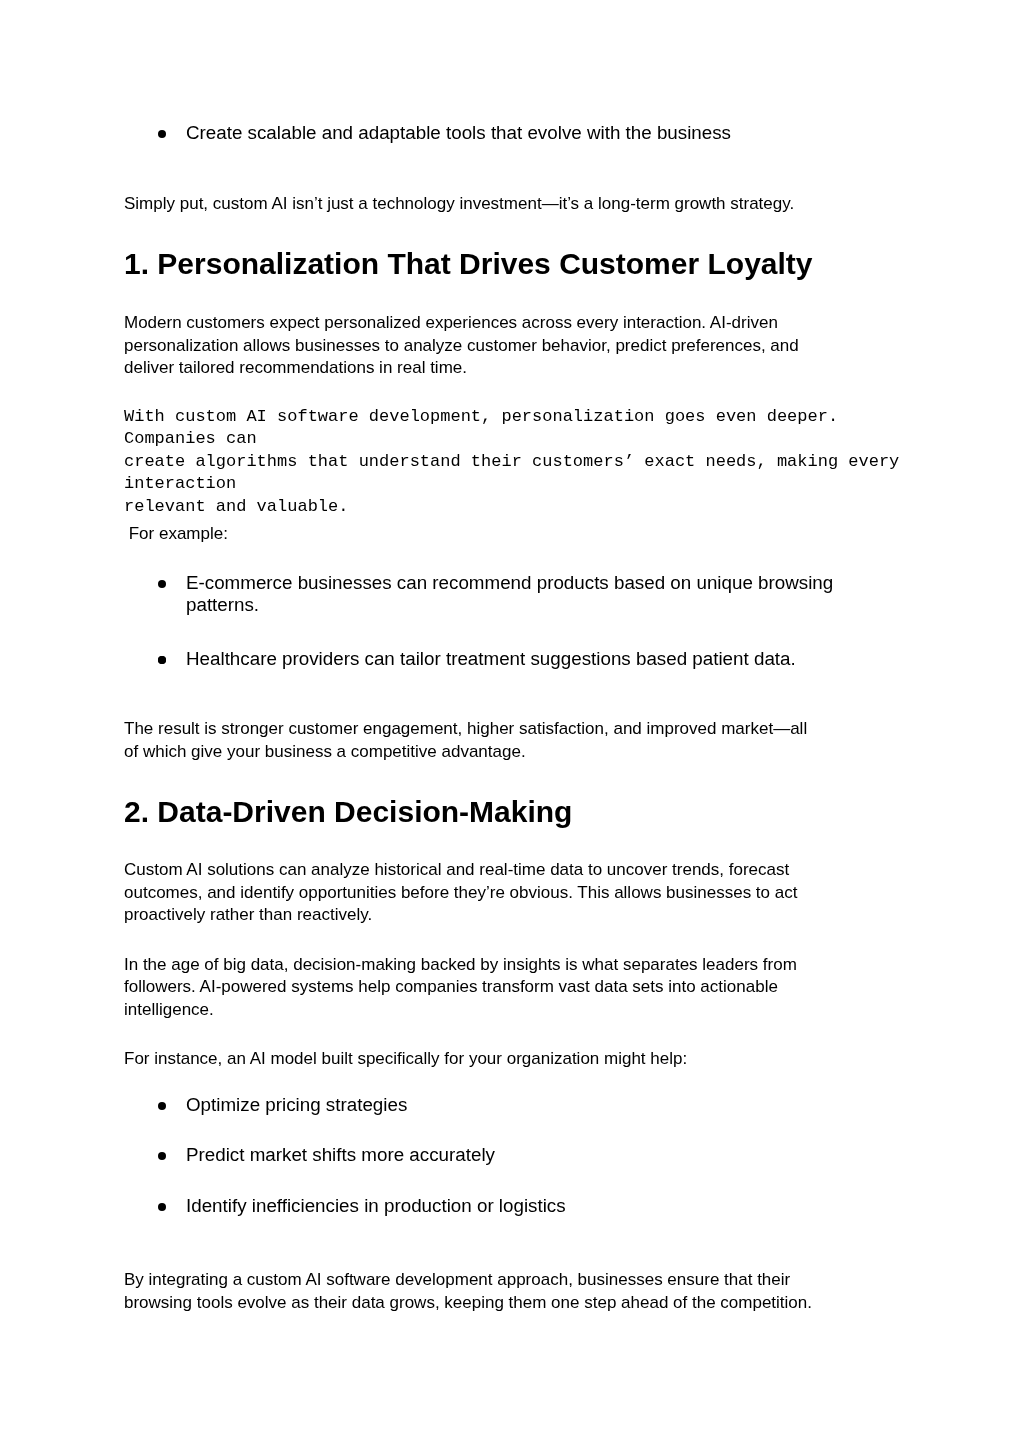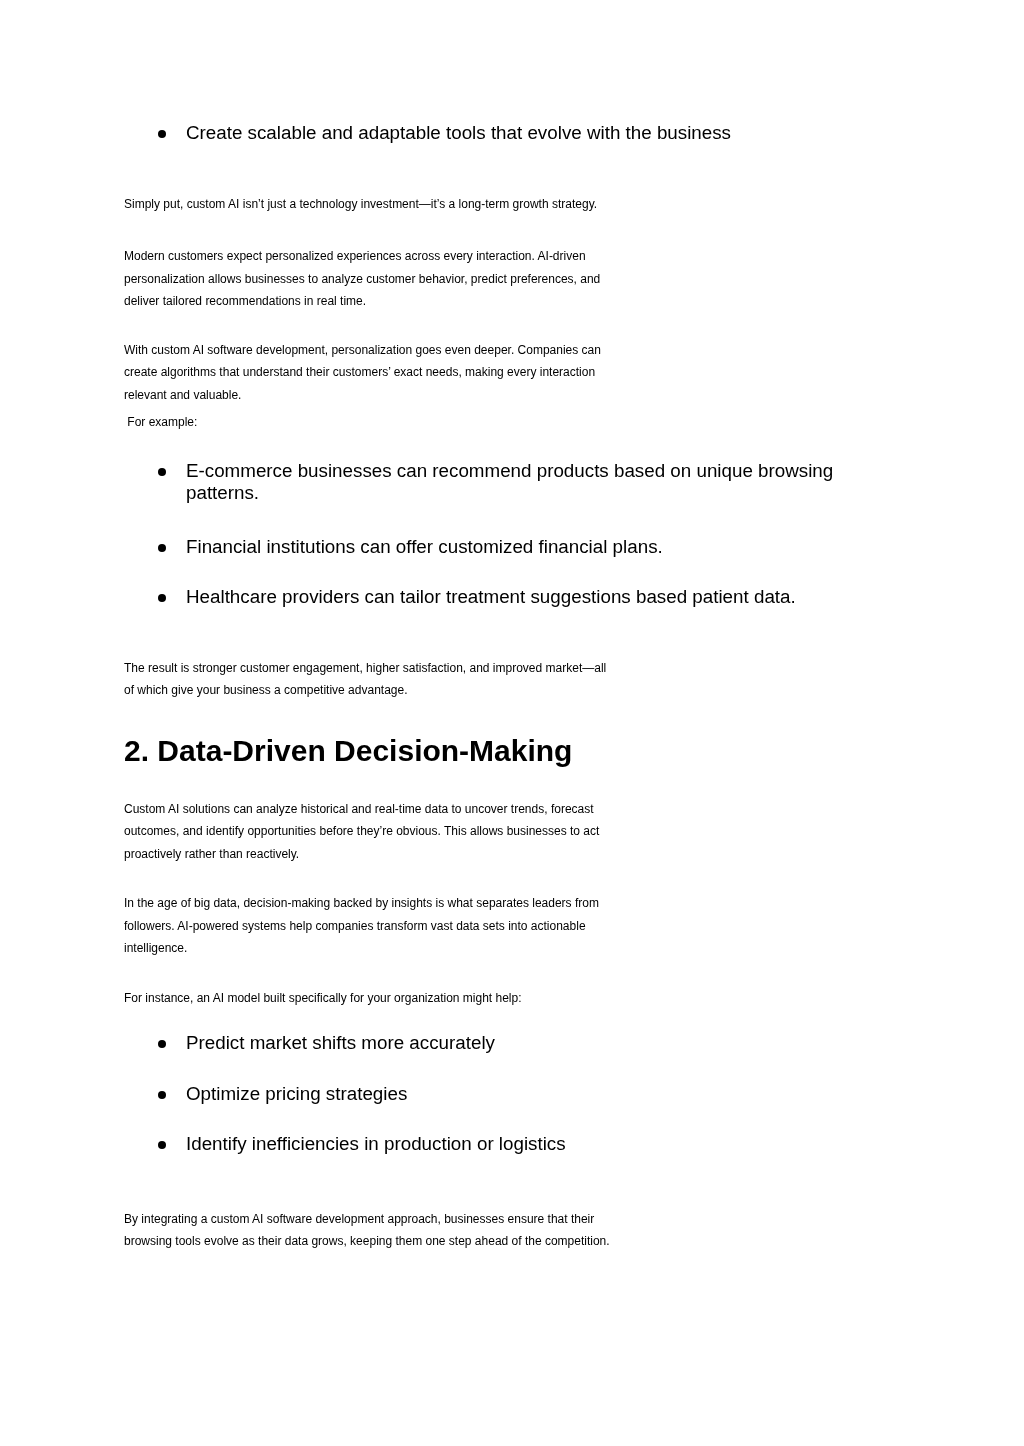--- a/index.html
+++ b/index.html
@@ -17,21 +17,21 @@
     color: #000000;
   }
   .content {
     display: flex;
     flex-direction: column;
     align-items: flex-start;
     padding: 122px 92px 0 124px;
   }
   .content p {
     margin: 0;
-    font-size: 12px;
+    font-size: 17px;
     line-height: 22.5px;
     white-space: pre-wrap;
   }
   .content h1 {
     margin: 0;
     font-size: 30px;
     line-height: 37px;
     font-weight: bold;
     white-space: pre-wrap;
   }
@@ -52,21 +52,21 @@
     top: 8px;
     width: 8px;
     height: 8px;
     border-radius: 50%;
     background: #000000;
   }
   .litext {
     white-space: pre-wrap;
   }
   
-  .mb5  { margin-bottom: 5px  !important; }
+  .mb5  { margin-bottom: 5px  !important; font-family: Liberation Mono, monospace; }
   .mb23 { margin-bottom: 23px !important; }
   .mb26 { margin-bottom: 26px !important; }
   .mb27 { margin-bottom: 27px !important; }
   .mb28 { margin-bottom: 28px !important; }
   .mb29 { margin-bottom: 29px !important; }
   .mb30 { margin-bottom: 30px !important; }
   .mb31 { margin-bottom: 31px !important; }
   .mb48 { margin-bottom: 48px !important; }
   .mb52 { margin-bottom: 52px !important; }
 </style>
@@ -78,40 +78,40 @@
 
     <ul class="blist mb48">
       <li>
         <span class="bullet"></span>
         <span class="litext">Create scalable and adaptable tools that evolve with the business</span>
       </li>
     </ul>
 
     <p class="mb30">Simply put, custom AI isn’t just a technology investment—it’s a long-term growth strategy.</p>
 
+    <h1 class="mb30">1. Personalization That Drives Customer Loyalty</h1>
 
     <p class="mb26">Modern customers expect personalized experiences across every interaction. AI-driven
 personalization allows businesses to analyze customer behavior, predict preferences, and
 deliver tailored recommendations in real time.</p>
 
     <p class="mb5">With custom AI software development, personalization goes even deeper. Companies can
 create algorithms that understand their customers’ exact needs, making every interaction
 relevant and valuable.</p>
 
     <p class="mb26"> For example:</p>
 
     <ul class="blist mb48">
       <li class="mb31">
         <span class="bullet"></span>
         <span class="litext">E-commerce businesses can recommend products based on unique browsing
 patterns.</span>
       </li>
       <li class="mb28">
         <span class="bullet"></span>
-        <span class="litext">Financial institutions can offer customized financial plans.</span>
       </li>
       <li>
         <span class="bullet"></span>
         <span class="litext">Healthcare providers can tailor treatment suggestions based patient data.</span>
       </li>
     </ul>
 
     <p class="mb30">The result is stronger customer engagement, higher satisfaction, and improved market—all
 of which give your business a competitive advantage.</p>
 
@@ -123,25 +123,25 @@
 
     <p class="mb27">In the age of big data, decision-making backed by insights is what separates leaders from
 followers. AI-powered systems help companies transform vast data sets into actionable
 intelligence.</p>
 
     <p class="mb23">For instance, an AI model built specifically for your organization might help:</p>
 
     <ul class="blist mb52">
       <li class="mb28">
         <span class="bullet"></span>
-        <span class="litext">Predict market shifts more accurately</span>
+        <span class="litext">Optimize pricing strategies</span>
       </li>
       <li class="mb28">
         <span class="bullet"></span>
-        <span class="litext">Optimize pricing strategies</span>
+        <span class="litext">Predict market shifts more accurately</span>
       </li>
       <li>
         <span class="bullet"></span>
         <span class="litext">Identify inefficiencies in production or logistics</span>
       </li>
     </ul>
 
     <p>By integrating a custom AI software development approach, businesses ensure that their
 browsing tools evolve as their data grows, keeping them one step ahead of the competition.</p>
 

